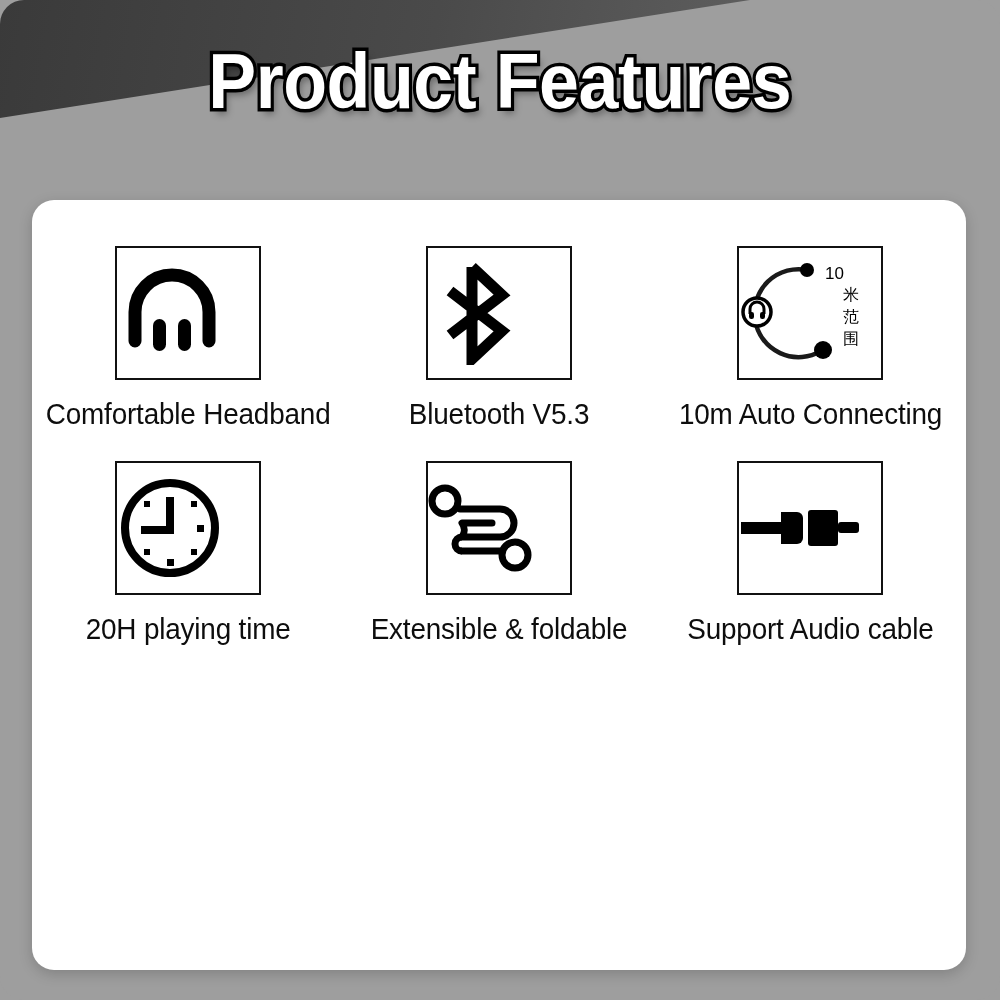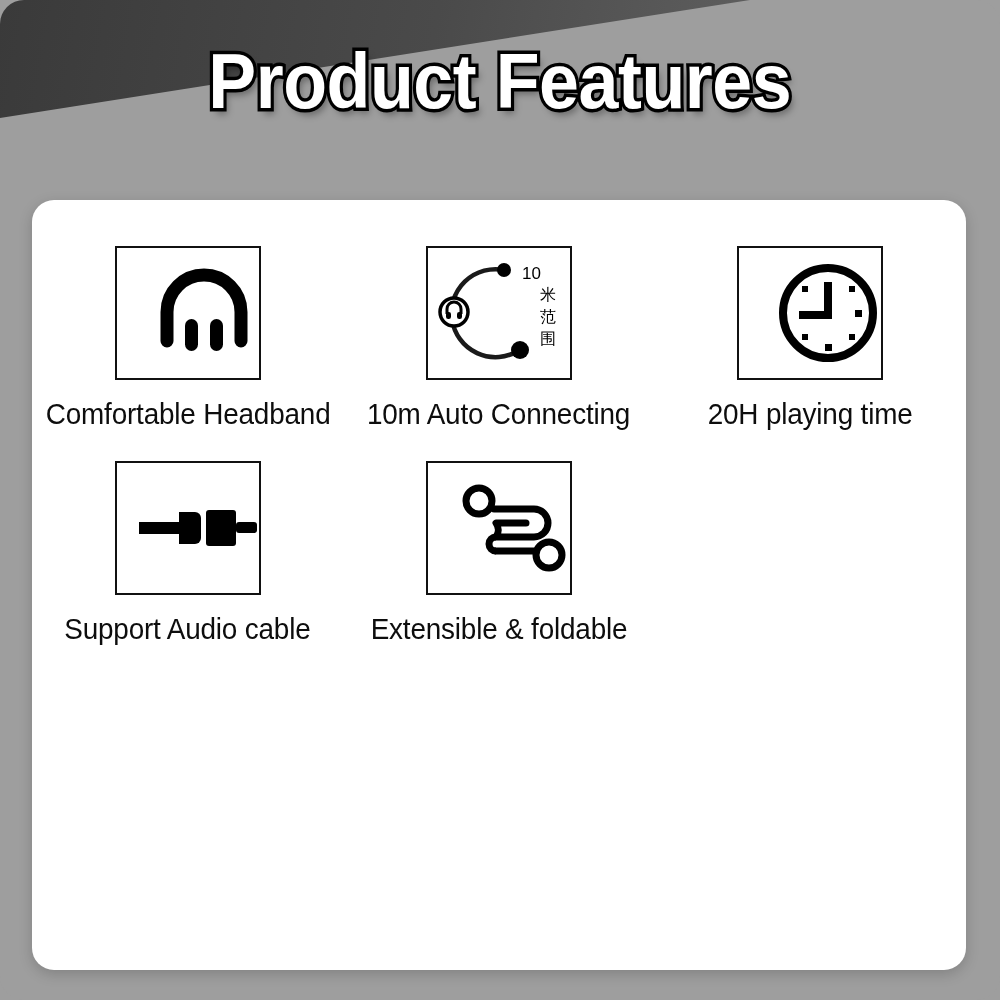--- a/index.html
+++ b/index.html
@@ -91,21 +91,21 @@
     justify-content: flex-start;
   }
 
   .icon-box {
     width: 146px;
     height: 134px;
     border: 2px solid #111111;
     background: #ffffff;
     display: flex;
     align-items: center;
-    justify-content: flex-end;
+    justify-content: flex-start;
     box-sizing: border-box;
   }
 
   .caption {
     margin-top: 17px;
     font-family: "Liberation Sans Narrow", "Liberation Sans", sans-serif;
     font-size: 30px;
     color: #0d0d0d;
     white-space: nowrap;
     transform: scaleX(0.93);
@@ -132,20 +132,28 @@
         <div class="icon-box">
           <svg width="110" height="96" viewBox="0 0 110 96">
             <path d="M18 76 L18 47 A37 37 0 0 1 92 47 L92 76" fill="none" stroke="#000" stroke-width="13" stroke-linecap="round"></path>
             <rect x="36" y="54" width="13" height="32" rx="6.5" fill="#000"></rect>
             <rect x="61" y="54" width="13" height="32" rx="6.5" fill="#000"></rect>
           </svg>
         </div>
         <div class="caption">Comfortable Headband</div>
       </div>
 
+      <div class="feature">
+        <div class="icon-box">
+          <svg width="96" height="104" viewBox="0 0 96 104">
+            <path d="M44 6 L44 98 L74 70 L22 30 M22 74 L74 34 L44 6" fill="none" stroke="#000" stroke-width="11" stroke-linejoin="miter" stroke-linecap="butt"></path>
+          </svg>
+        </div>
+        <div class="caption">Bluetooth V5.3</div>
+      </div>
 
 
 
       <div class="feature">
         <div class="icon-box">
           <svg width="134" height="116" viewBox="0 0 134 116">
             <path d="M68 15 A44 44 0 1 0 82 96" fill="none" stroke="#1a1a1a" stroke-width="4.5" stroke-linecap="round"></path>
             <circle cx="68" cy="15" r="7" fill="#000"></circle>
             <circle cx="84" cy="95" r="9" fill="#000"></circle>
             <circle cx="18" cy="57" r="14" fill="#fff" stroke="#000" stroke-width="3.5"></circle>
@@ -172,39 +180,39 @@
             <rect x="27" y="26" width="6" height="6" fill="#000"></rect>
             <rect x="27" y="74" width="6" height="6" fill="#000"></rect>
             <rect x="74" y="74" width="6" height="6" fill="#000"></rect>
           </svg>
         </div>
         <div class="caption">20H playing time</div>
       </div>
 
       <div class="feature">
         <div class="icon-box">
-          <svg width="122" height="60" viewBox="0 0 122 60">
-            <rect x="2" y="24" width="40" height="12" fill="#000"></rect>
-            <path d="M42 14 L58 14 A6 6 0 0 1 64 20 L64 40 A6 6 0 0 1 58 46 L42 46 Z" fill="#000"></path>
-            <rect x="69" y="12" width="30" height="36" rx="3" fill="#000"></rect>
-            <rect x="99" y="24" width="21" height="11" rx="3" fill="#000"></rect>
-          </svg>
-        </div>
-        <div class="caption">Support Audio cable</div>
-      </div>
-
-      <div class="feature">
-        <div class="icon-box">
           <svg width="108" height="90" viewBox="0 0 108 90">
             <circle cx="17" cy="18" r="13" fill="none" stroke="#000" stroke-width="7"></circle>
             <circle cx="87" cy="72" r="13" fill="none" stroke="#000" stroke-width="7"></circle>
             <path d="M32 26 L72 26 A14 14 0 0 1 72 54 L34 54 A12 12 0 0 0 34 40 L64 40" fill="none" stroke="#000" stroke-width="7" stroke-linecap="round" stroke-linejoin="round"></path>
             <line x1="34" y1="68" x2="72" y2="68" stroke="#000" stroke-width="7" stroke-linecap="round"></line>
             <path d="M34 54 A7 7 0 0 0 34 68" fill="none" stroke="#000" stroke-width="7"></path>
           </svg>
         </div>
         <div class="caption">Extensible &amp; foldable</div>
       </div>
 
+      <div class="feature">
+        <div class="icon-box">
+          <svg width="122" height="60" viewBox="0 0 122 60">
+            <rect x="2" y="24" width="40" height="12" fill="#000"></rect>
+            <path d="M42 14 L58 14 A6 6 0 0 1 64 20 L64 40 A6 6 0 0 1 58 46 L42 46 Z" fill="#000"></path>
+            <rect x="69" y="12" width="30" height="36" rx="3" fill="#000"></rect>
+            <rect x="99" y="24" width="21" height="11" rx="3" fill="#000"></rect>
+          </svg>
+        </div>
+        <div class="caption">Support Audio cable</div>
+      </div>
+
 
     </div>
   </div>
 </div>
 
 </body></html>

